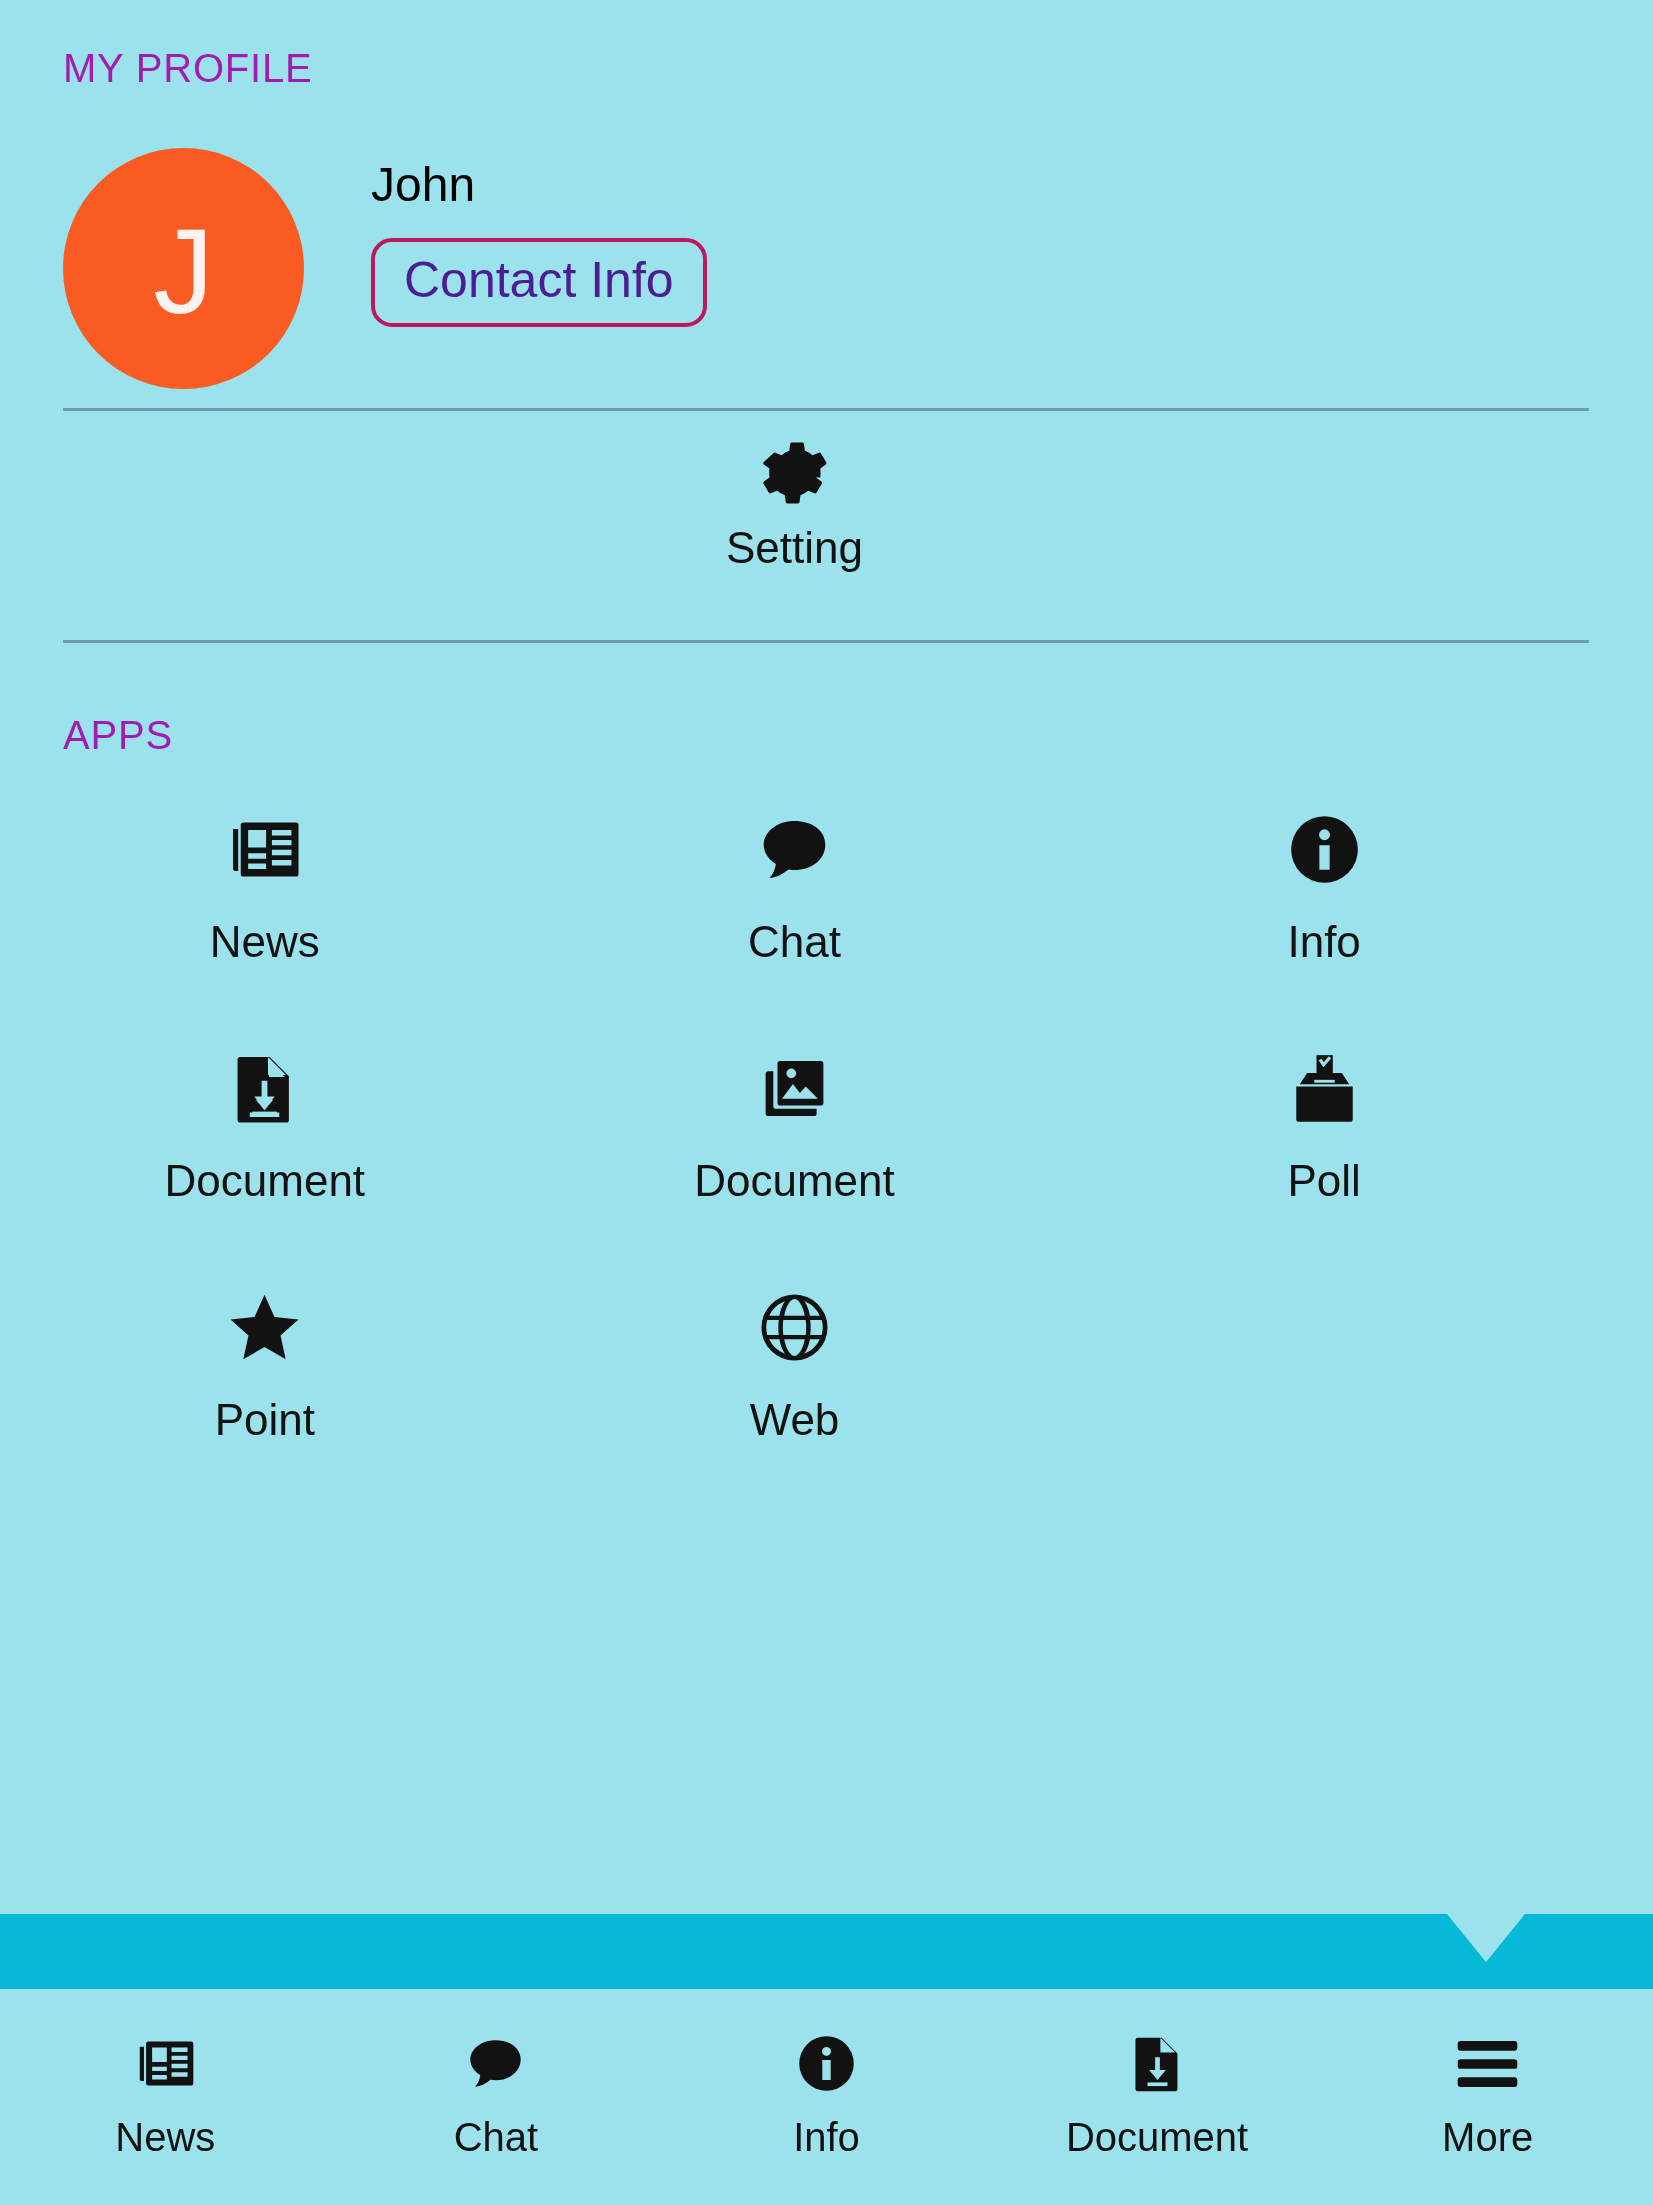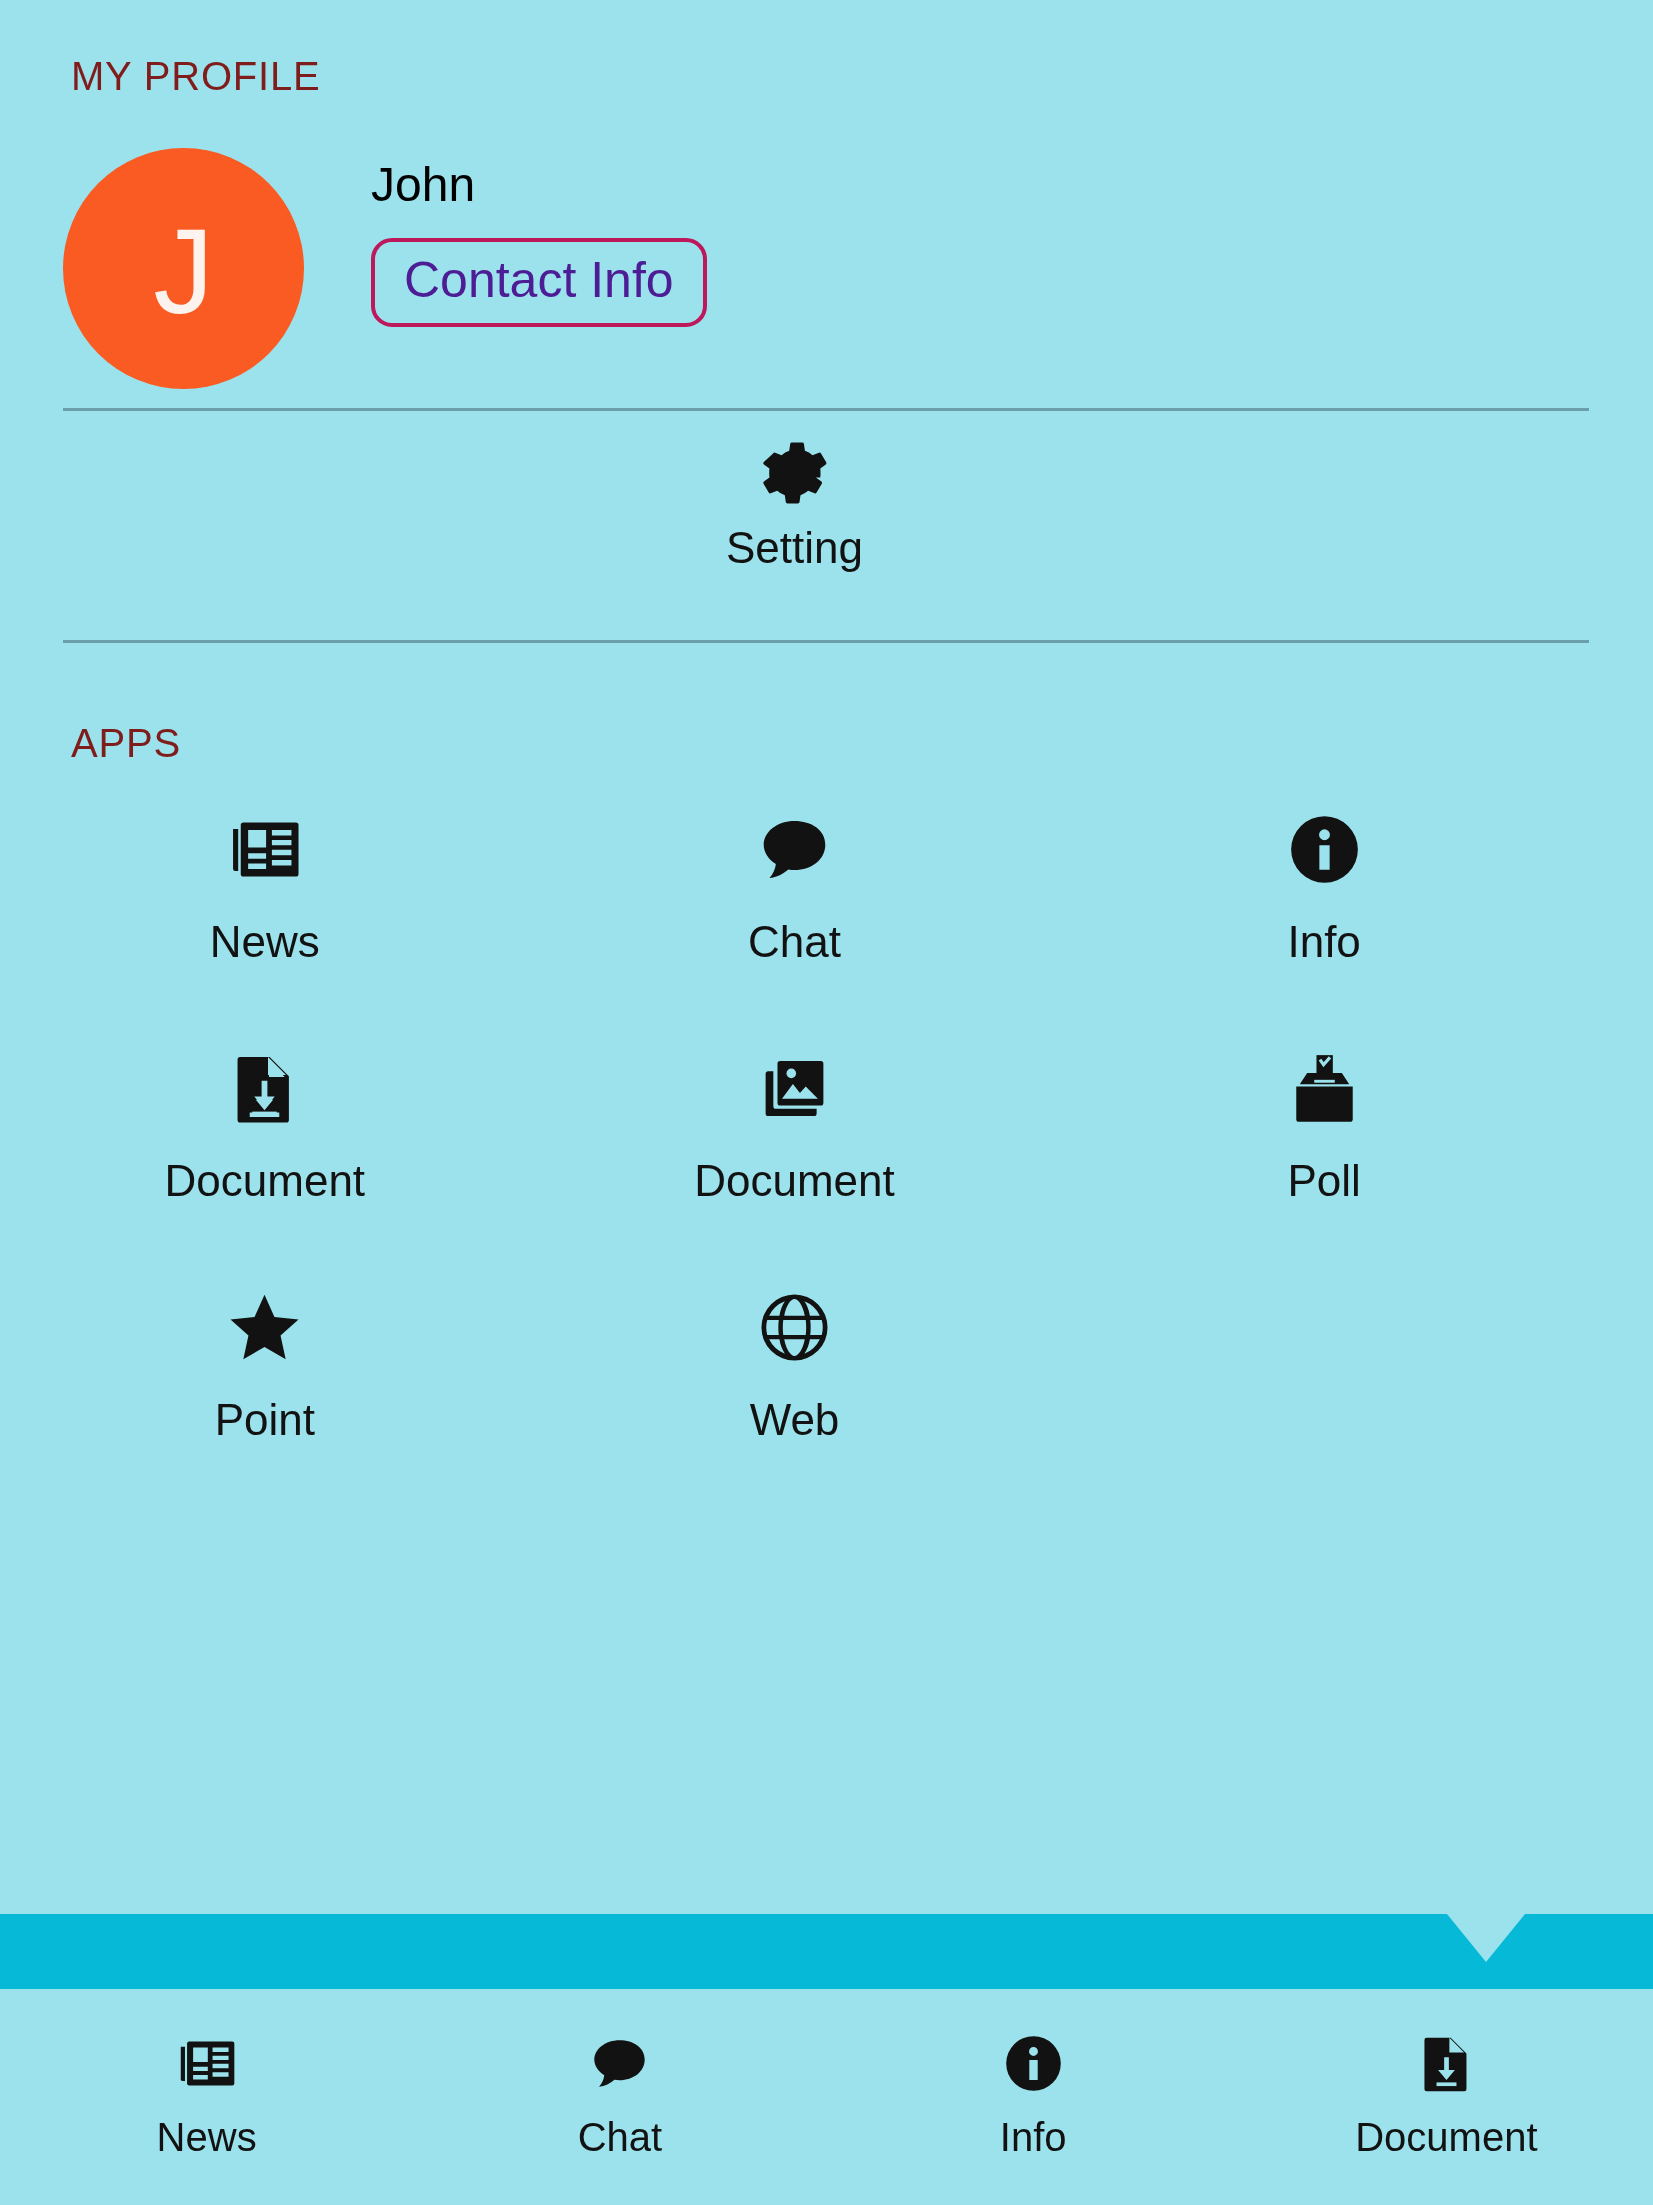--- a/index.html
+++ b/index.html
@@ -26,24 +26,24 @@
 
   
   .content {
     flex: 1 1 auto;
     position: relative;
     overflow: hidden;
   }
 
   .section-label {
     font-size: 40px;
-    color: #7f1d1d;
+    color: #a21caf;
     letter-spacing: 0.8px;
     padding: 0;
-    margin: 8px;
+    margin: 0;
     font-weight: 400;
     line-height: 1;
   }
 
   #my-profile-label {
     position: absolute;
     left: 63px;
     top: 48px;
   }
 
@@ -398,17 +398,27 @@
         <svg width="63" height="63" viewBox="0 0 24 24" fill="#121212">
           <path d="M4.4 2.2h9.2l6 6v13.6a.8.8 0 0 1-.8.8H4.4a.8.8 0 0 1-.8-.8V3a.8.8 0 0 1 .8-.8Z"></path>
           <path d="M13.1 2.2v5.6h5.6L13.1 2.2Z" fill="#9ce2ec"></path>
           <path d="M11.1 9.6h1.8v4.9h2.3L12 18.3l-3.2-3.8h2.3V9.6Z" fill="#9ce2ec"></path>
           <path d="M8.2 19.2h7.6v1.4H8.2v-1.4Z" fill="#9ce2ec"></path>
         </svg>
       </span>
       <span class="lbl">Document</span>
     </div>
 
+    <div class="nav-cell">
+      <span class="ico">
+        <svg width="65" height="52" viewBox="0 0 24 19" fill="#121212">
+          <rect x="1" y="1" width="22" height="3.6" rx="1.1"></rect>
+          <rect x="1" y="7.7" width="22" height="3.6" rx="1.1"></rect>
+          <rect x="1" y="14.4" width="22" height="3.6" rx="1.1"></rect>
+        </svg>
+      </span>
+      <span class="lbl">More</span>
+    </div>
 
   </div>
 
 </div>
 
 
 </body></html>

